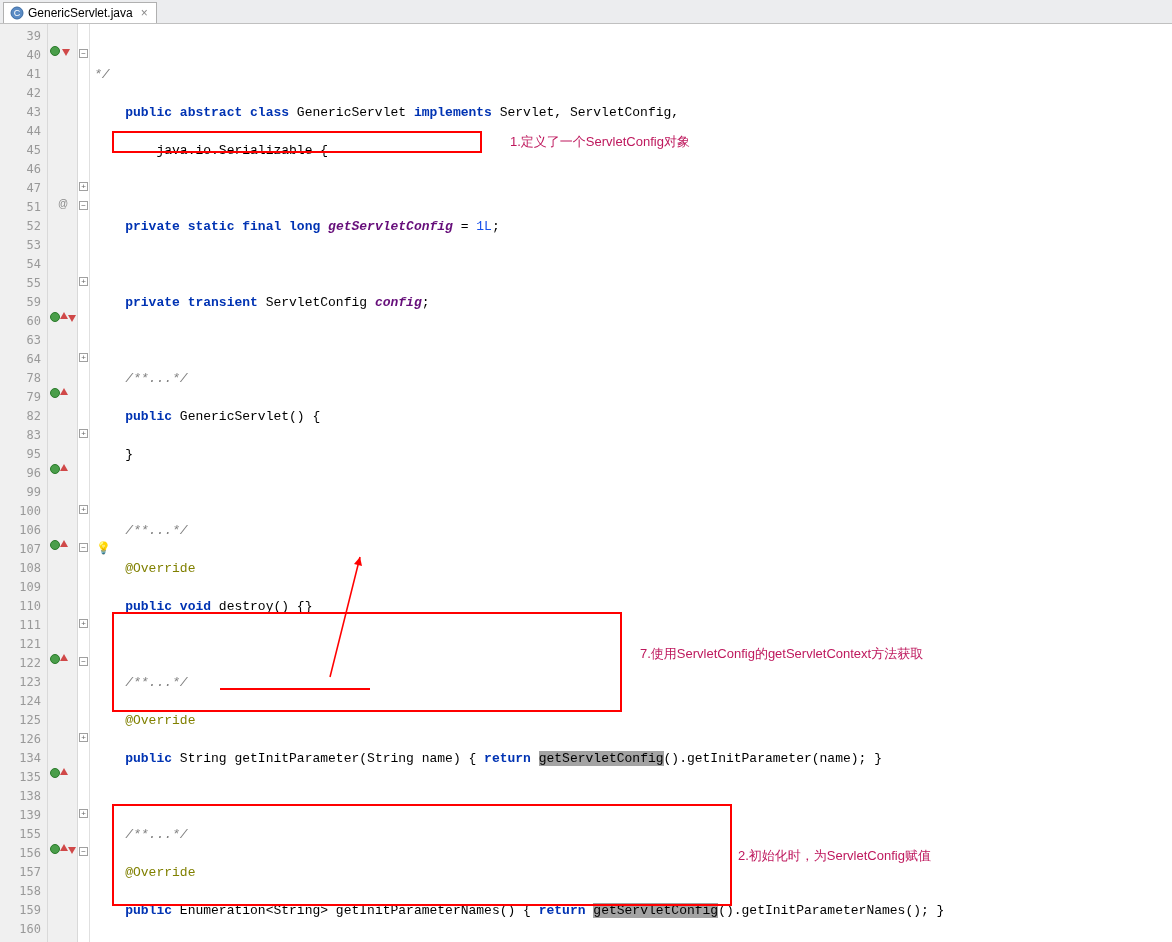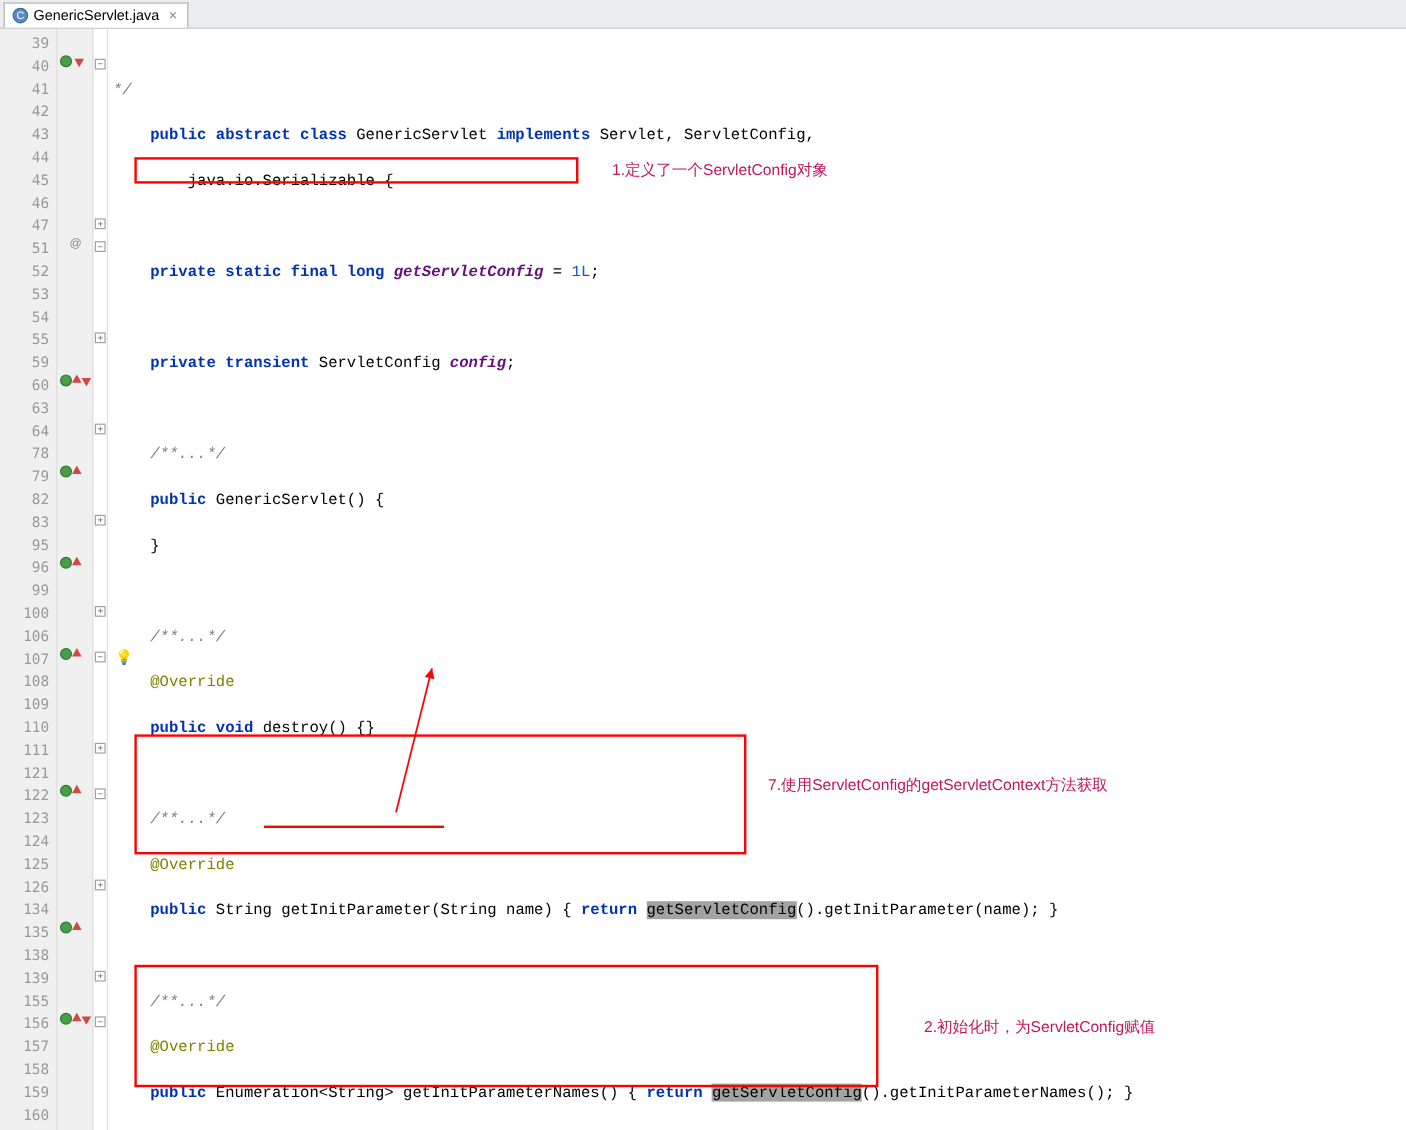--- a/index.html
+++ b/index.html
@@ -222,20 +222,20 @@
 
     
     <div class="red-box" style="top:107px;left:22px;width:370px;height:22px"></div>
     <div class="red-anno" style="top:108px;left:420px">1.定义了一个ServletConfig对象</div>
 
     <div class="red-box" style="top:588px;left:22px;width:510px;height:100px"></div>
     <div class="red-anno" style="top:620px;left:550px">7.使用ServletConfig的getServletContext方法获取</div>
     <div class="red-underline" style="top:664px;left:130px;width:150px"></div>
 
     <div class="red-box" style="top:780px;left:22px;width:620px;height:102px"></div>
-    <div class="red-anno" style="top:822px;left:680px">2.初始化时，为ServletConfig赋值</div>
+    <div class="red-anno" style="top:822px;left:648px">2.初始化时，为ServletConfig赋值</div>
 
     <svg class="arrow-line" style="top:528px;left:230px;width:50px;height:130px" viewBox="0 0 50 130">
       <line x1="10" y1="125" x2="40" y2="5" stroke="#ff0000" stroke-width="1.5"></line>
       <polygon points="40,5 34,12 42,14" fill="#ff0000"></polygon>
     </svg>
   </div>
 </div>
 
 </body></html>

